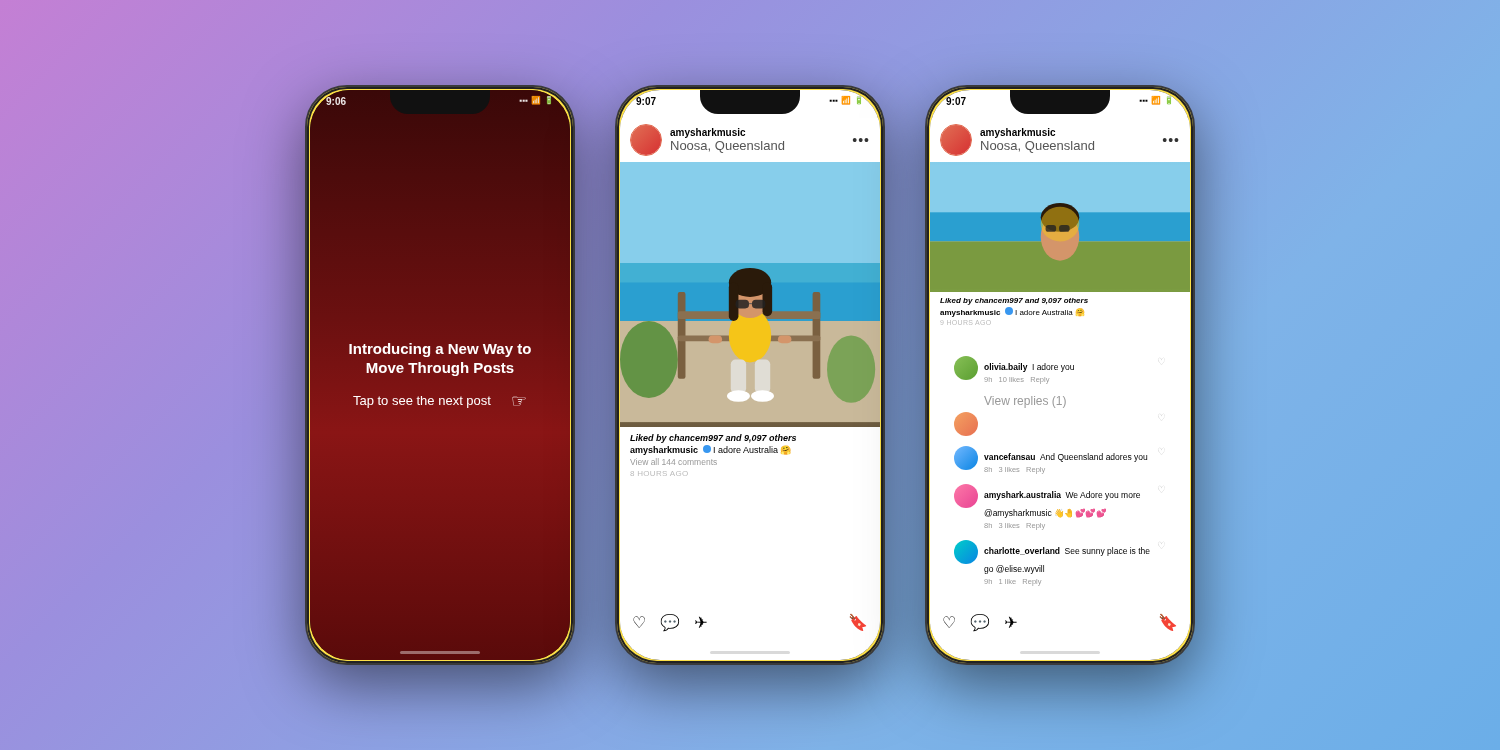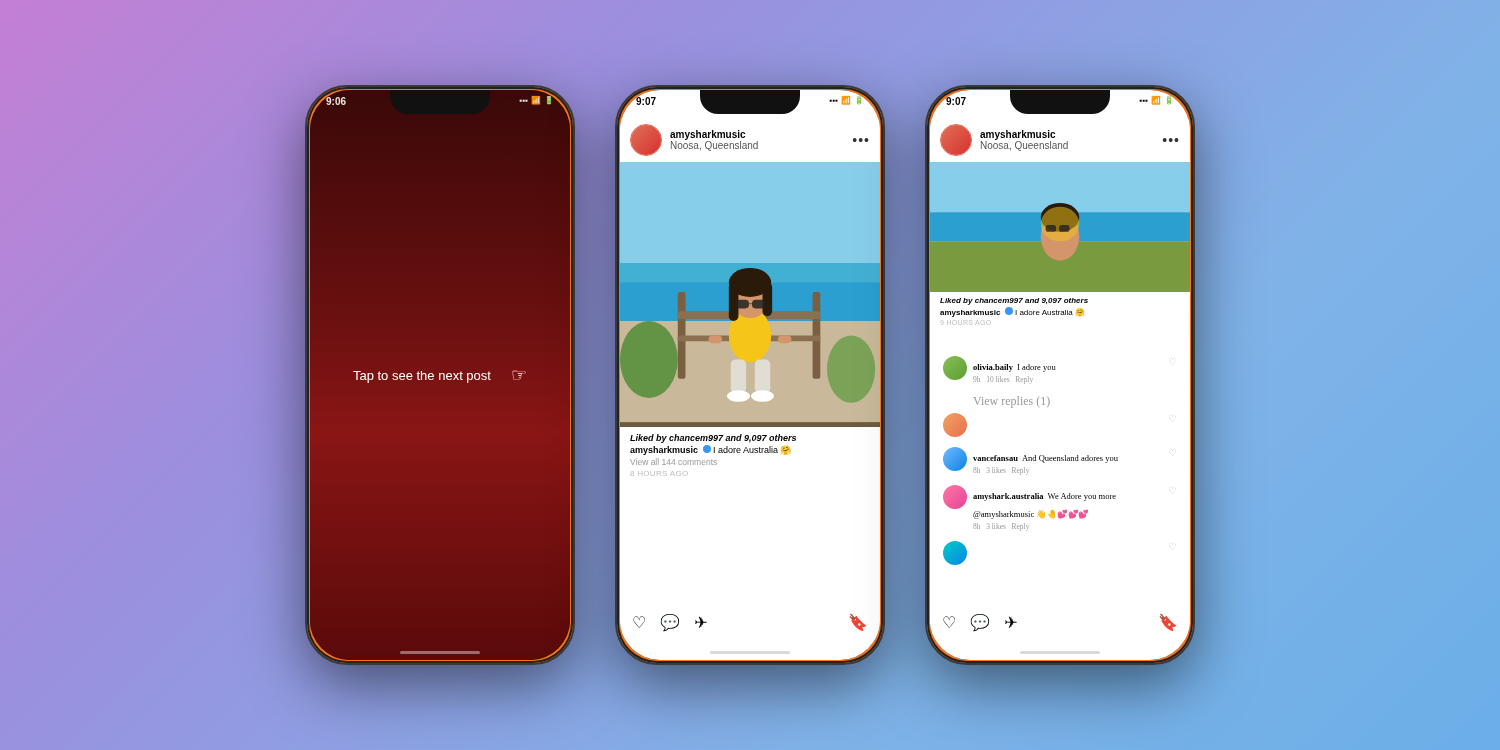--- a/index.html
+++ b/index.html
@@ -13,21 +13,21 @@
       justify-content: center;
       gap: 40px;
       font-family: -apple-system, BlinkMacSystemFont, 'Segoe UI', sans-serif;
       overflow: hidden;
     }
 
     
     .phone {
       width: 270px;
       height: 580px;
-      background: #f97316;
+      background: #fde047;
       border-radius: 42px;
       border: 2px solid #3a3a3a;
       position: relative;
       box-shadow: 0 20px 60px rgba(0,0,0,0.5), inset 0 0 0 2px #222;
       overflow: hidden;
     }
 
     .phone-inner {
       position: absolute;
       top: 3px; left: 3px; right: 3px; bottom: 3px;
@@ -162,21 +162,21 @@
       flex: 1;
     }
 
     .username {
       font-size: 10px;
       font-weight: 700;
       color: #000;
     }
 
     .location {
-      font-size: 10px;
+      font-size: 13px;
       color: #555;
     }
 
     .more-dots {
       font-size: 14px;
       color: #333;
       letter-spacing: 1px;
     }
 
     
@@ -380,20 +380,21 @@
     <div class="screen-dark"></div>
     <div class="status-bar" style="color:rgba(255,255,255,0.9)">
       <span class="time">9:06</span>
       <div class="status-icons">
         <span>▪▪▪</span>
         <span>📶</span>
         <span>🔋</span>
       </div>
     </div>
     <div class="dark-screen-content">
+      <div class="intro-title">Introducing a New Way to Move Through Posts</div>
       <div class="tap-next">
         <span>Tap to see the next post</span>
         <span class="hand-icon">☞</span>
       </div>
     </div>
     <div class="home-bar home-bar-dark"></div>
   </div>
 </div>
 
 <div class="phone">
@@ -528,21 +529,21 @@
           Liked by <strong>chancem997</strong> and <strong>9,097 others</strong>
         </div>
         <div class="caption-text" style="font-size:8px;">
           <strong>amysharkmusic</strong>
           <span class="verified-badge"></span>
           <span> I adore Australia 🤗</span>
         </div>
         <div class="time-ago" style="font-size:7px;">9 HOURS AGO</div>
       </div>
 
-      <div style="position:absolute; top:262px; left:0; right:0; bottom:36px; overflow:hidden; background:#fff; padding:4px 13px;font-family:Liberation Serif, serif;">
+      <div style="position:absolute; top:262px; left:0; right:0; bottom:36px; overflow:hidden; background:#fff; padding:4px 24px;">
 
         <div class="comment-row">
           <div class="comment-avatar av-green"></div>
           <div class="comment-body">
             <span class="comment-author">olivia.baily</span>
             <span class="comment-text"> I adore you</span>
             <div class="comment-meta">9h &nbsp; 10 likes &nbsp; Reply</div>
           </div>
           <span class="comment-heart">♡</span>
         </div>
@@ -568,20 +569,25 @@
           <div class="comment-body">
             <span class="comment-author">amyshark.australia</span>
             <span class="comment-text"> We Adore you more @amysharkmusic 👋🤚💕💕💕</span>
             <div class="comment-meta">8h &nbsp; 3 likes &nbsp; Reply</div>
           </div>
           <span class="comment-heart">♡</span>
         </div>
 
         <div class="comment-row">
           <div class="comment-avatar av-teal"></div>
+          <div class="comment-body">
+            <span class="comment-author">charlotte_overland</span>
+            <span class="comment-text"> See sunny place is the go @elise.wyvill</span>
+            <div class="comment-meta">9h &nbsp; 1 like &nbsp; Reply</div>
+          </div>
           <span class="comment-heart">♡</span>
         </div>
 
       </div>
 
       <div class="action-bar">
         <span class="action-icon">♡</span>
         <span class="action-icon">💬</span>
         <span class="action-icon">✈</span>
         <span class="action-icon bookmark-icon">🔖</span>

